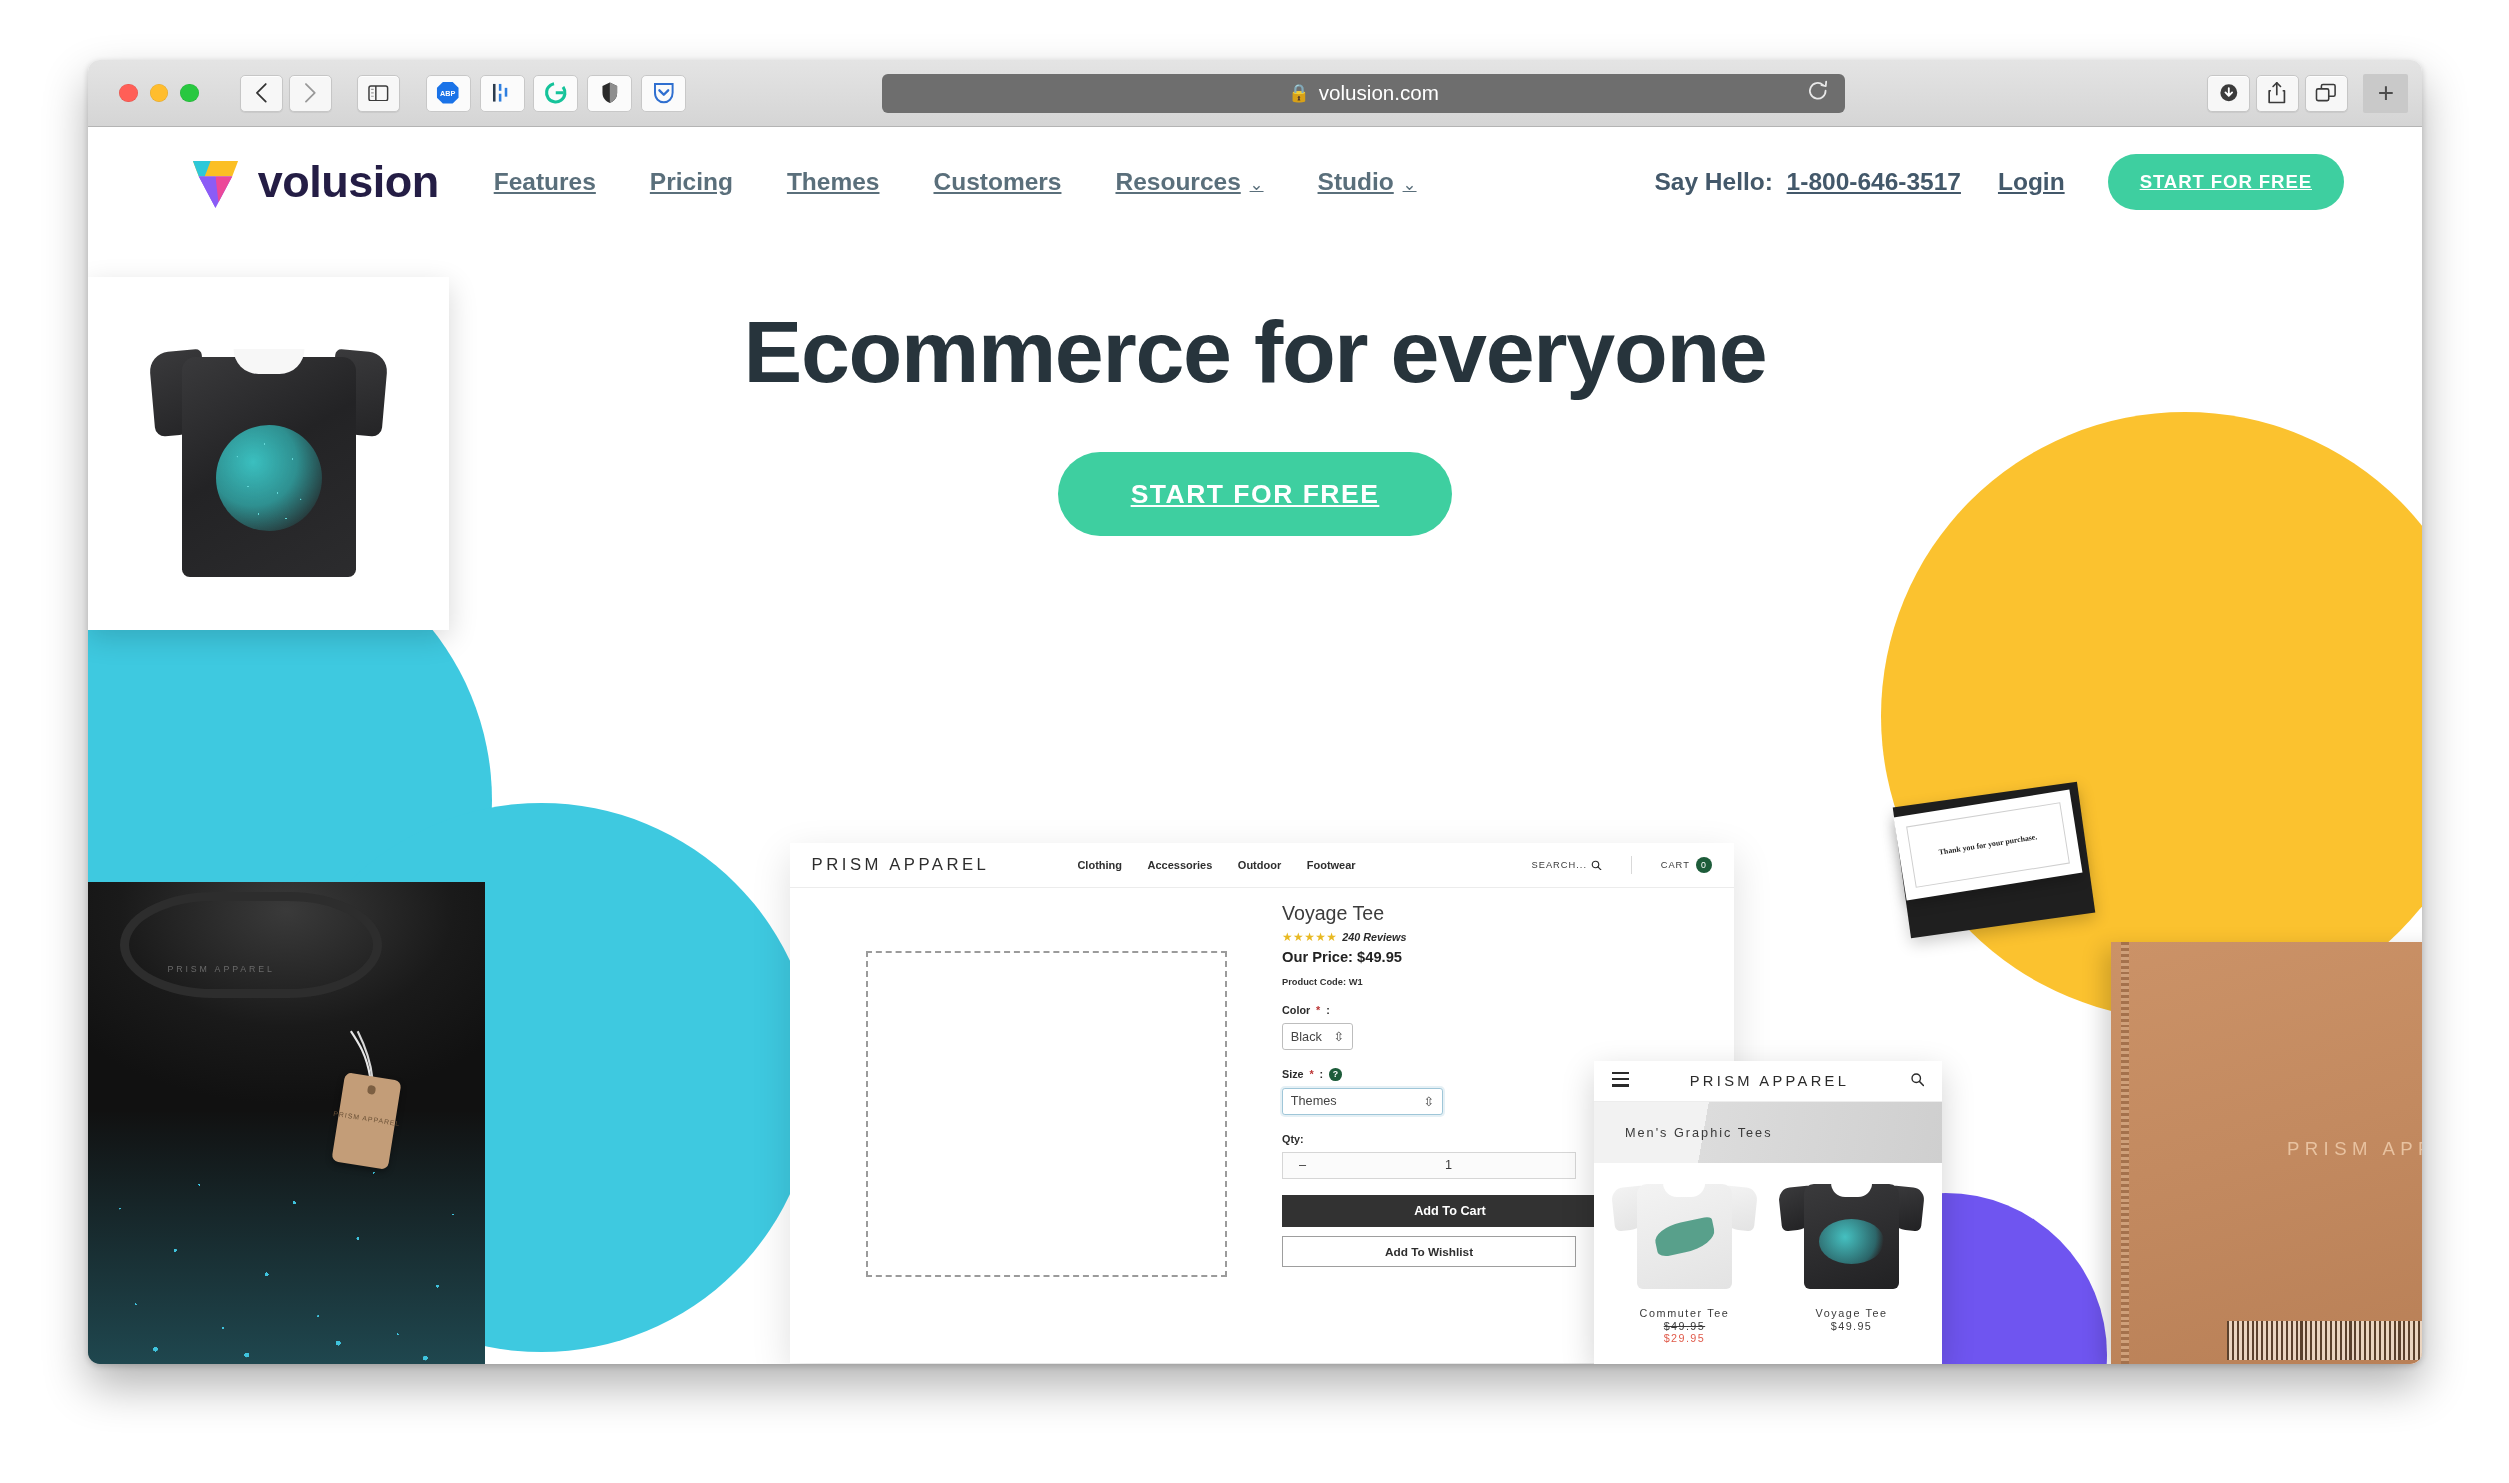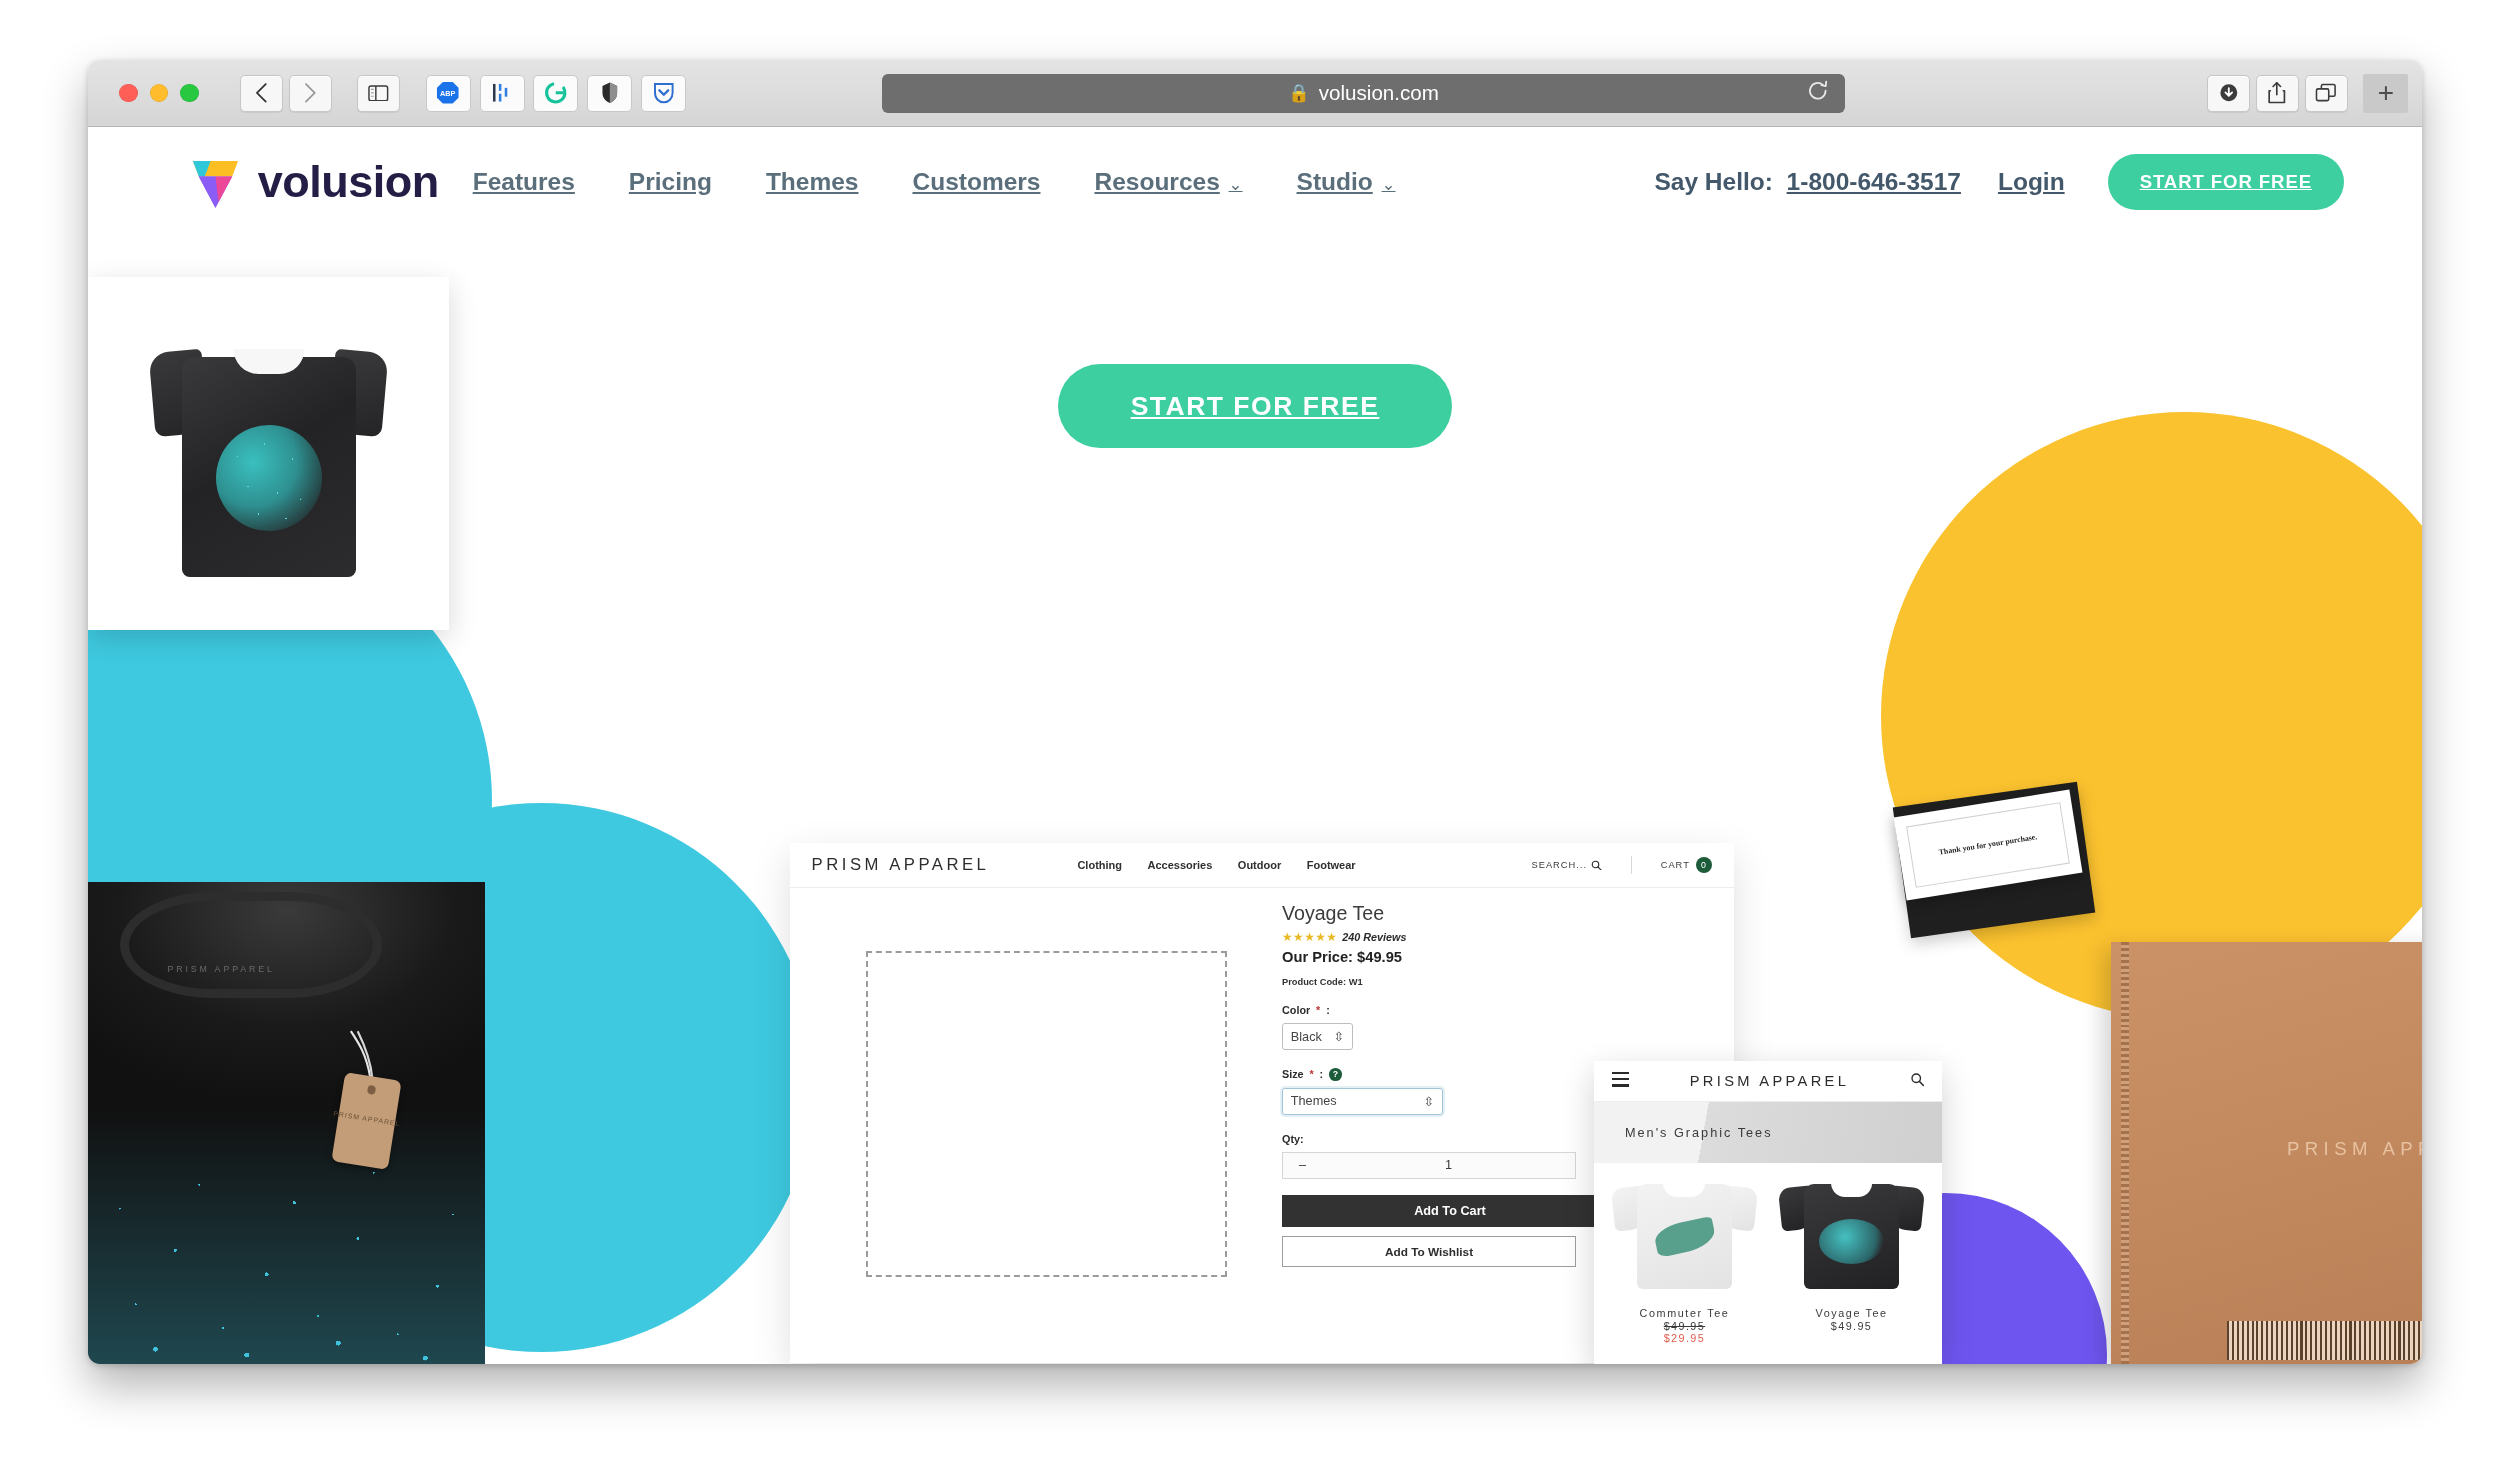--- a/index.html
+++ b/index.html
@@ -92,21 +92,21 @@
   #page { position: relative; width: 100%; height: 1237px; background: #fff; overflow: hidden; }
 
   
   #site-nav {
     position: relative; z-index: 40;
     height: 110px;
     display: flex; align-items: center;
     padding: 0 78px 0 101px;
     background: #fff;
   }
-  #brand { display: flex; align-items: center; margin-right: 34px; }
+  #brand { display: flex; align-items: center; margin-right: 55px; }
   #brand-logo { width: 53px; height: 55px; margin-right: 15.7px; }
   #brand-word { font-size: 45px; font-weight: 700; color: #241d45; letter-spacing: -0.5px; }
 
   .navlink {
     font-size: 24.5px; font-weight: 700; color: #5a6f7b;
     margin-right: 54px; white-space: nowrap;
     display: flex; align-items: center; gap: 8.8px;
   }
   .caret { font-size: 16.7px; font-weight: 400; position: relative; top: 2px; }
 
@@ -567,20 +567,21 @@
 
       <div id="nav-right">
         <span id="sayhello">Say Hello:</span>
         <a id="phone" href="#">1-800-646-3517</a>
         <a id="login" href="#">Login</a>
         <a id="nav-cta" href="#">START FOR FREE</a>
       </div>
     </nav>
 
     <section id="hero">
+      <h1 id="hero-title">Ecommerce for everyone</h1>
       <a id="hero-cta" href="#">START FOR FREE</a>
     </section>
 
     <div id="folded-tee">
       <div class="collar"></div>
       <div class="brandtag">PRISM APPAREL</div>
       <div class="speckles"></div>
     </div>
     <svg id="hangstring" viewBox="0 0 40 56">
       <path d="M6 2 C14 14, 22 26, 26 50" fill="none" stroke="#e7e7e7" stroke-width="2.2"></path>

